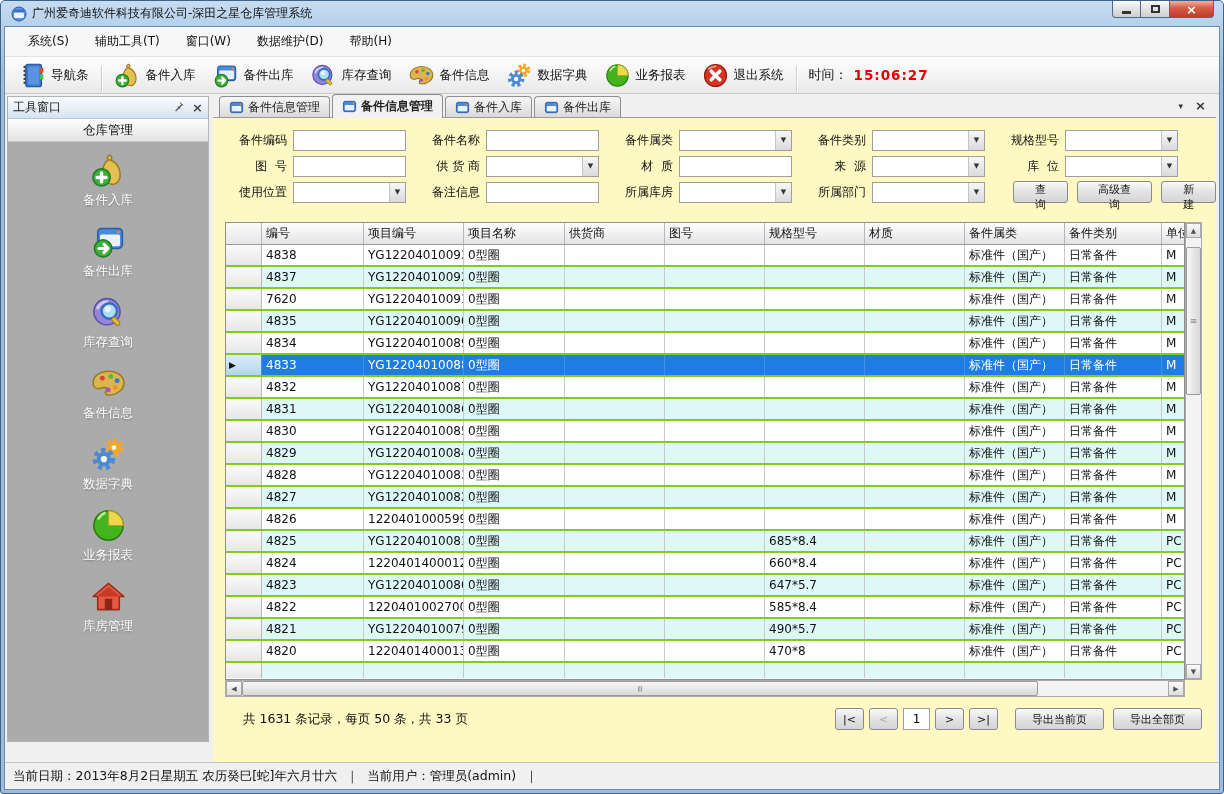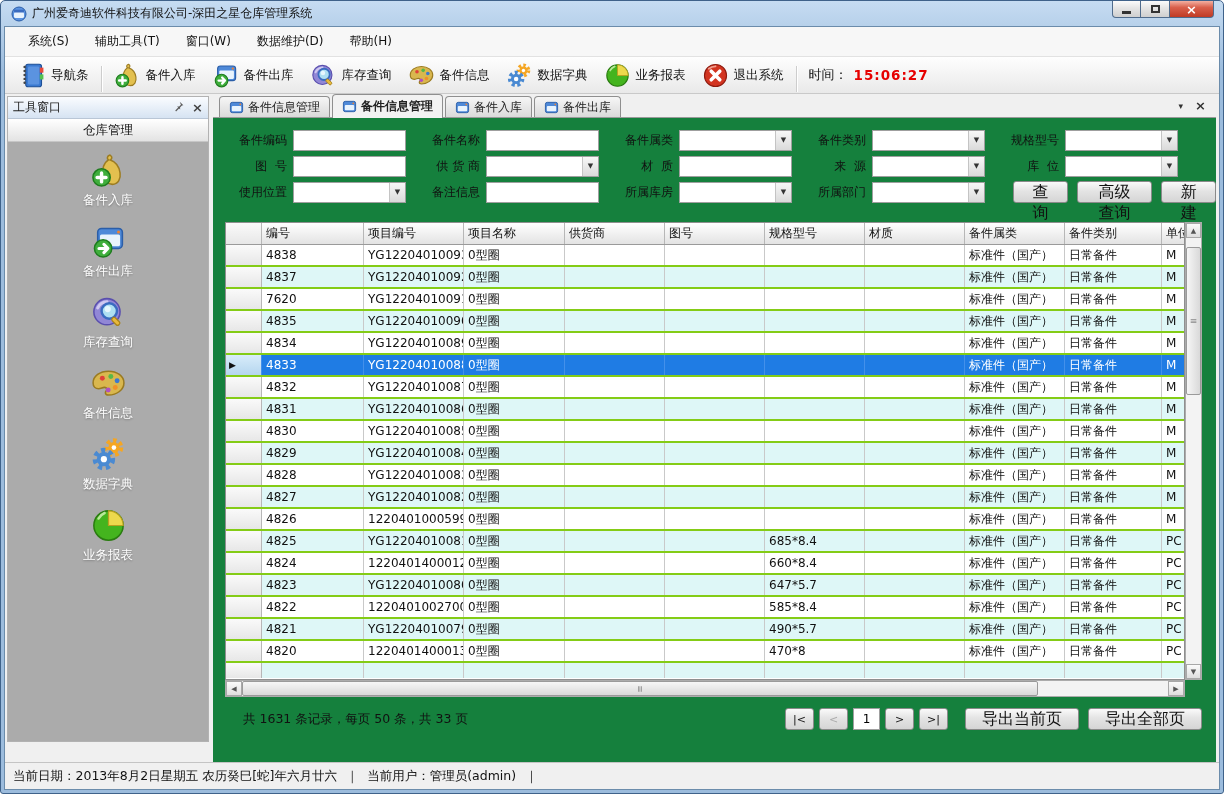--- a/index.html
+++ b/index.html
@@ -43,32 +43,32 @@
 .main{position:absolute;left:208px;top:0;right:3px;bottom:0;display:flex;flex-direction:column}
 .tabstrip{height:24px;display:flex;align-items:flex-end;padding-left:6px;position:relative;border-bottom:1px solid #9a9a9a;background:#f0f0f0;flex:none}
 .tab{display:flex;align-items:center;height:21px;padding:0 9px;border:1px solid #8f8f8f;border-bottom:none;border-radius:4px 4px 0 0;margin-right:2px;background:linear-gradient(#f6f6f6,#dadada)}
 .tab-label{font-size:12px;margin-left:4px;color:#222}
 .tab.active{height:24px;background:#f2f2f2;margin-bottom:-1px;z-index:2}
 .tab.active .tab-label{font-weight:bold}
 .tab-ic{display:flex}.tab-ic svg{width:15px;height:15px}
 .tab-ctrls{position:absolute;right:10px;top:5px;display:flex;gap:12px;align-items:center}
 .tab-dd{font-size:9px;color:#333}
 .tab-x{font-size:13px;color:#333;font-weight:bold;line-height:1}
-.content{flex:1;background:#15803d;position:relative;overflow:hidden}
+.content{flex:1;background:#fef9c3;position:relative;overflow:hidden}
 .form{padding:9px 0 0 12px}
 .form-row{display:flex;align-items:center;height:26px}
 .fgroup{display:flex;align-items:center;width:193px;flex:none}
 .flabel{width:62px;text-align:right;font-size:12px;color:#111;margin-right:6px;white-space:pre}
 .txt,.combo{width:113px;height:21px;flex:none}
 .txt{border:1px solid #9f9f9f;background:#fff;font-size:12px;padding:0 3px;font-family:inherit}
 .combo{border:1px solid #9f9f9f;background:#fff;display:flex}
 .combo-field{flex:1}
 .combo-btn{width:16px;border-left:1px solid #c4c4c4;background:linear-gradient(#f7f7f7,#dadada);display:flex;align-items:center;justify-content:center;font-size:7px;color:#333}
 .form-btns{display:flex;margin-left:16px;gap:9px}
-.btn{height:22px;border:1px solid #8a8a8a;border-radius:3px;background:linear-gradient(#fafafa,#e4e4e4 45%,#d5d5d5);font-size:16px;color:#111;padding:0 16px;font-family:inherit}
+.btn{height:22px;border:1px solid #8a8a8a;border-radius:3px;background:linear-gradient(#fafafa,#e4e4e4 45%,#d5d5d5);font-size:11px;color:#111;padding:0 16px;font-family:inherit}
 .grid{position:absolute;left:12px;top:104px;width:960px;height:458px;border:1px solid #8f8f8f;background:#fff;overflow:hidden}
 .g-row{display:flex;height:22px;border-bottom:2px solid #84cc16;background:#fff}
 .g-row.alt{background:#def7f7}
 .g-row.selected{background:#1f7ce4}
 .g-row.selected .g-cell{color:#fff;border-right-color:#4390ea}
 .g-row.partial{height:15px;border-bottom:none}
 .g-cell{height:100%;border-right:1px solid #c9c9c9;font-size:12px;color:#111;line-height:21px;padding:0 4px;overflow:hidden;white-space:nowrap;flex:none}
 .g-head{background:linear-gradient(#ffffff,#e3e3e3);border-bottom:1px solid #9a9a9a}
 .g-hcell{border-right:1px solid #b7b7b7}
 .g-sel{background:linear-gradient(#fafafa,#e7e7e7);border-right:1px solid #b7b7b7}
@@ -314,20 +314,30 @@
             <div class="dock-item">
               <span class="dock-ic">
                 <svg viewBox="0 0 24 24">
                   <circle cx="12" cy="12" r="9.5" fill="#44b41e" stroke="#2a7c10"></circle>
                   <path d="M12 12V2.5A9.5 9.5 0 0 1 21.5 12z" fill="#ecd94d" stroke="#b8a020" stroke-width="0.8"></path>
                   <path d="M5.5 7.5a8 8 0 0 1 4-3.6" stroke="#b8e89a" stroke-width="1.6" fill="none" stroke-linecap="round"></path>
                 </svg>
               </span>
               <div class="dock-label">业务报表</div>
             </div>
+            <div class="dock-item">
+              <span class="dock-ic">
+                <svg viewBox="0 0 24 24">
+                  <path d="M12 3.5 22 12h-3v8.5H5V12H2z" fill="#e25944" stroke="#9c2c18" stroke-linejoin="round"></path>
+                  <path d="M12 5.8 19.6 12H4.4z" fill="#c83a24"></path>
+                  <rect x="9.6" y="13.5" width="4.8" height="7" fill="#8e2414"></rect>
+                </svg>
+              </span>
+              <div class="dock-label">库房管理</div>
+            </div>
           </div>
       </div>
       <div class="main">
         <div class="tabstrip">
           <span id="tabs" style="display:flex;align-items:flex-end">
               <div class="tab">
                 <span class="tab-ic">
                   <svg viewBox="0 0 16 16">
                     <rect x="1.5" y="2.5" width="13" height="11" rx="2" fill="#4e89d8" stroke="#2b5ea8"></rect>
                     <rect x="3" y="6.5" width="10" height="5.5" rx="1" fill="#e8f3fd"></rect>

